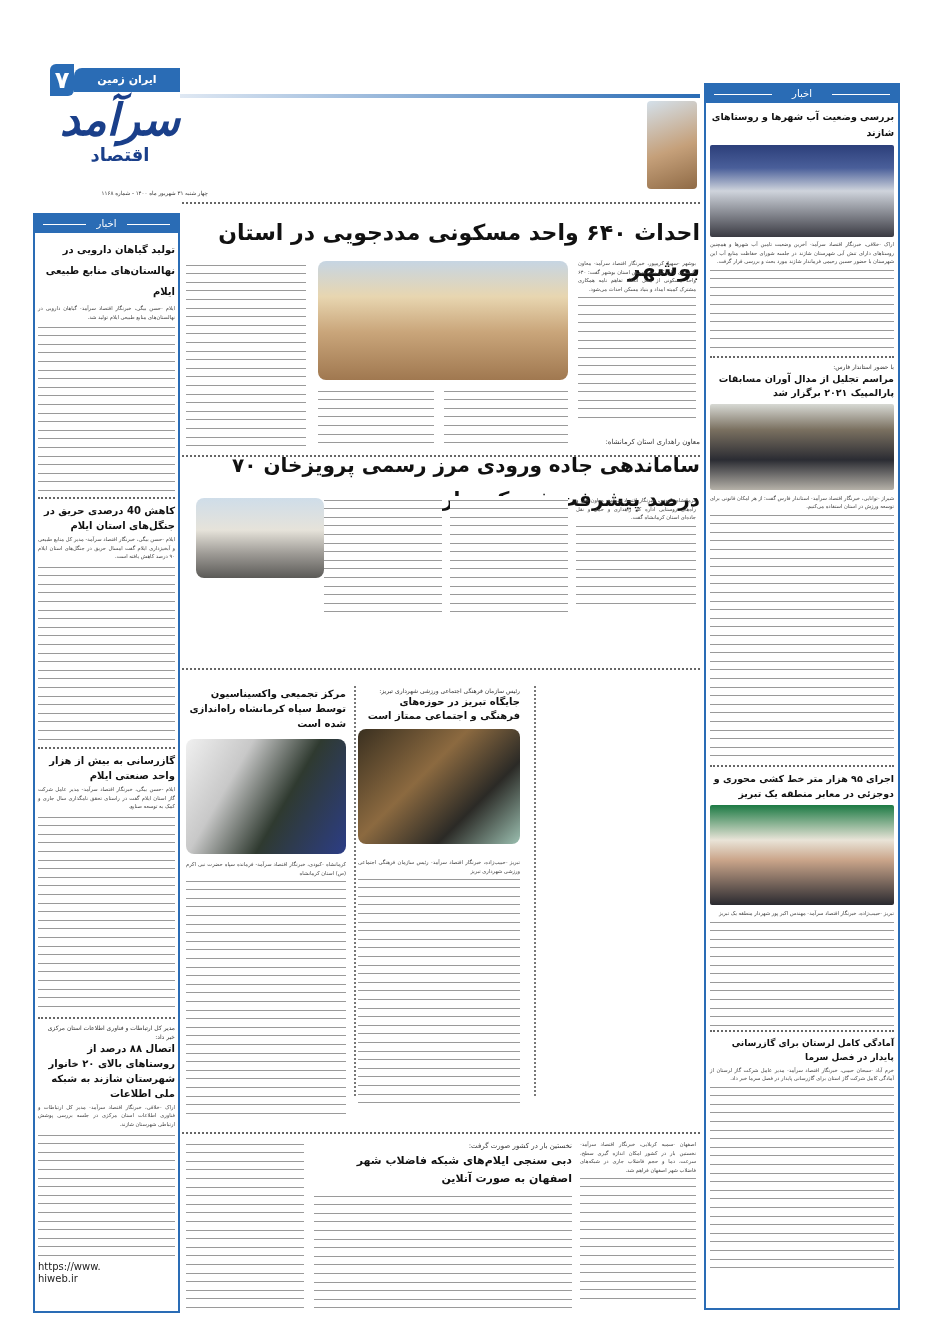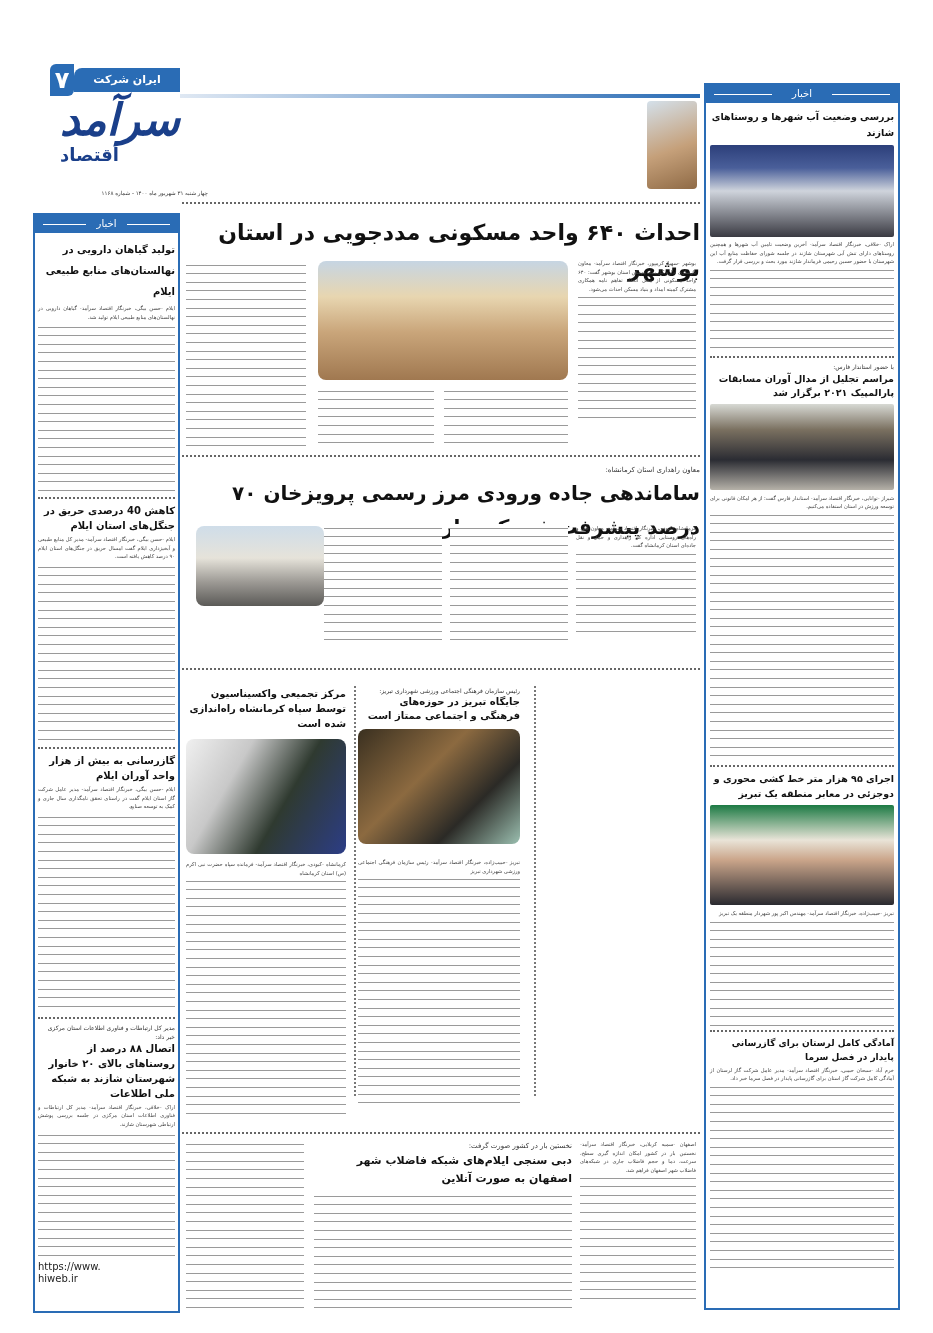--- a/index.html
+++ b/index.html
@@ -14,22 +14,22 @@
 .dots{border-top:2px dotted #666;height:0}
 .ph{background:linear-gradient(135deg,#b49a74,#d8c6a6 40%,#8d7558);border-radius:8px}
 .lines{background:repeating-linear-gradient(to bottom,#fff 0,#fff 3.6px,#9a9a9a 3.6px,#9a9a9a 4.6px,#fff 4.6px,#fff 8.6px)}
 .vdots{border-left:2px dotted #777}
 </style>
 </head>
 <body>
 
 <div class="abs" style="left:30px;top:62px;width:150px;height:120px">
   <div class="abs" style="left:20px;top:2px;width:24px;height:32px;background:#2a6cb5;border-radius:6px 0 6px 0;color:#fff;font-weight:bold;font-size:24px;text-align:center;line-height:32px">۷</div>
-  <div class="abs" style="left:44px;top:6px;width:106px;height:24px;background:#2a6cb5;border-radius:8px 0 0 0;color:#fff;font-size:11px;font-weight:bold;text-align:center;line-height:24px">ایران شرکت</div>
-  <div class="abs" style="left:40px;top:32px;width:110px;height:80px;text-align:left">
+  <div class="abs" style="left:44px;top:6px;width:106px;height:24px;background:#2a6cb5;border-radius:8px 0 0 0;color:#fff;font-size:11px;font-weight:bold;text-align:center;line-height:24px">ایران زمین</div>
+  <div class="abs" style="left:40px;top:32px;width:110px;height:80px;text-align:center">
     <div style="font-family:'DejaVu Serif',serif;font-size:44px;font-weight:bold;color:#1a3f8a;line-height:52px;font-style:italic">سرآمد</div>
     <div style="font-size:18px;color:#1a3f8a;line-height:18px;font-weight:bold;margin-left:-10px">اقتصاد</div>
   </div>
   <div class="abs" style="left:58px;top:128px;width:120px;font-size:5.5px;color:#333;white-space:nowrap">چهار شنبه ۳۱ شهریور ماه ۱۴۰۰ - شماره ۱۱۶۸</div>
 </div>
 
 <div class="abs box" style="left:33px;top:213px;width:147px;height:1100px;padding:0 3px">
   <div class="hdrbar" style="margin:0 -3px"><span>اخبار</span></div>
 
   <div>
@@ -40,21 +40,21 @@
   <div class="dots" style="margin:4px 0"></div>
 
   <div>
     <div class="h" style="font-size:10px;line-height:15px">کاهش 40 درصدی حریق در جنگل‌های استان ایلام</div>
     <div class="txt" style="margin-top:2px">ایلام -حسن بیگی، خبرنگار اقتصاد سرآمد- مدیر کل منابع طبیعی و آبخیزداری ایلام گفت امسال حریق در جنگل‌های استان ایلام ۹۰ درصد کاهش یافته است.</div>
     <div class="lines" style="height:180px;margin-top:2px"></div>
   </div>
   <div class="dots" style="margin:4px 0"></div>
 
   <div>
-    <div class="h" style="font-size:10px;line-height:15px">گازرسانی به بیش از هزار واحد آوران ایلام</div>
+    <div class="h" style="font-size:10px;line-height:15px">گازرسانی به بیش از هزار واحد صنعتی ایلام</div>
     <div class="txt" style="margin-top:2px">ایلام -حسن بیگی، خبرنگار اقتصاد سرآمد- مدیر عامل شرکت گاز استان ایلام گفت در راستای تحقق نامگذاری سال جاری و کمک به توسعه صنایع.</div>
     <div class="lines" style="height:200px;margin-top:2px"></div>
   </div>
   <div class="dots" style="margin:4px 0"></div>
 
   <div>
     <div class="h" style="font-size:6px;line-height:9px;font-weight:normal;color:#333">مدیر کل ارتباطات و فناوری اطلاعات استان مرکزی خبر داد:</div>
     <div class="h" style="font-size:10px;line-height:15px">اتصال ۸۸ درصد از روستاهای بالای ۲۰ خانوار شهرستان شازند به شبکه ملی اطلاعات</div>
     <div class="txt" style="margin-top:2px">اراک -خلاقی، خبرنگار اقتصاد سرآمد- مدیر کل ارتباطات و فناوری اطلاعات استان مرکزی در جلسه بررسی پوشش ارتباطی شهرستان شازند.</div>
     <div class="lines" style="height:130px;margin-top:2px"></div>
@@ -75,21 +75,21 @@
     <div class="txt">بوشهر -سهیلا کرمپور، خبرنگار اقتصاد سرآمد- معاون بازسازی اداره کل بنیاد مسکن استان بوشهر گفت: ۶۴۰ واحد مسکونی از محل انعقاد تفاهم نامه همکاری مشترک کمیته امداد و بنیاد مسکن احداث می‌شود.</div>
     <div class="lines" style="height:125px"></div>
   </div>
   <div class="abs ph" style="right:132px;top:46px;width:250px;height:119px;background:linear-gradient(180deg,#c6d5e3 0%,#e8d6b0 30%,#c9a57a 60%,#a07850 100%)"></div>
   <div class="abs lines" style="right:266px;top:172px;width:116px;height:62px"></div>
   <div class="abs lines" style="right:132px;top:172px;width:124px;height:62px"></div>
   <div class="abs lines" style="left:4px;top:46px;width:120px;height:190px"></div>
 </div>
 <div class="abs dots" style="left:182px;top:455px;width:518px"></div>
 
-<div class="abs" style="left:182px;top:464px;width:518px;height:180px">
+<div class="abs" style="left:182px;top:436px;width:518px;height:180px">
   <div class="h" style="font-size:7px;line-height:12px;font-weight:normal;color:#333">معاون راهداری استان کرمانشاه:</div>
   <div class="h" style="font-size:20px;line-height:34px">ساماندهی جاده ورودی مرز رسمی پرویزخان ۷۰ درصد پیشرفت فیزیکی دارد</div>
   <div class="abs" style="right:4px;top:60px;width:120px">
     <div class="txt">کرمانشاه -کبودی، خبرنگار اقتصاد سرآمد- معاون فنی و راه‌های روستایی اداره کل راهداری و حمل و نقل جاده‌ای استان کرمانشاه گفت.</div>
     <div class="lines" style="height:90px"></div>
   </div>
   <div class="abs lines" style="right:132px;top:60px;width:118px;height:120px"></div>
   <div class="abs lines" style="right:258px;top:60px;width:118px;height:120px"></div>
   <div class="abs ph" style="left:14px;top:62px;width:128px;height:80px;background:linear-gradient(180deg,#cfdde9 0%,#e6e3da 40%,#9d9a95 70%,#5b5a57 100%)"></div>
 </div>

